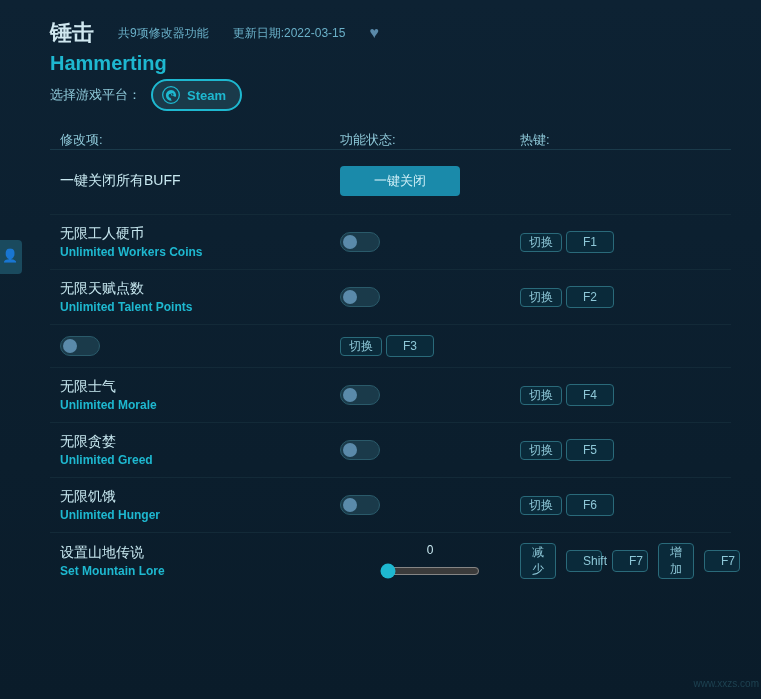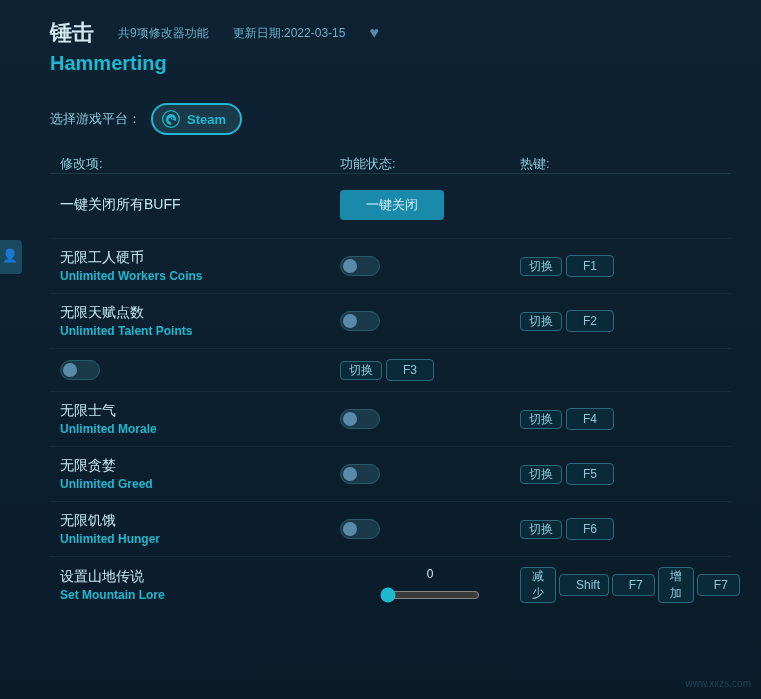--- a/index.html
+++ b/index.html
@@ -63,21 +63,21 @@
     .heart-icon {
       color: #5a8aaa;
       font-size: 16px;
       cursor: pointer;
     }
 
     .game-title-en {
       font-size: 20px;
       font-weight: bold;
       color: #1eb8d0;
-      margin-bottom: 28px;
+      margin-bottom: 4px;
     }
 
     .platform-row {
       display: flex;
       align-items: center;
       gap: 10px;
       margin-bottom: 20px;
     }
 
     .platform-label {
@@ -137,21 +137,21 @@
 
     .one-key-btn {
       background: #1a8aaa;
       border: none;
       border-radius: 4px;
       color: #d0f0f8;
       font-size: 13px;
       padding: 6px 18px;
       cursor: pointer;
       font-family: 'Microsoft YaHei', Arial, sans-serif;
-      width: 104px;
+      width: 120px;
     }
 
     .mod-row {
       display: grid;
       grid-template-columns: 280px 180px 220px;
       align-items: center;
       padding: 10px 10px;
       border-top: 1px solid #132a38;
     }
 
@@ -249,27 +249,27 @@
 
     .slider-input {
       width: 100px;
       accent-color: #1eb8d0;
       cursor: pointer;
     }
 
     .slider-hotkeys {
       display: flex;
       align-items: center;
-      gap: 3px;
+      gap: 10px;
     }
 
     .watermark {
       position: absolute;
       bottom: 10px;
-      right: 10px;
+      right: 2px;
       font-size: 10px;
       color: #2a5a6a;
       opacity: 0.6;
     }
   </style>
 </head>
 <body>
 
 <div class="main-container">
 

